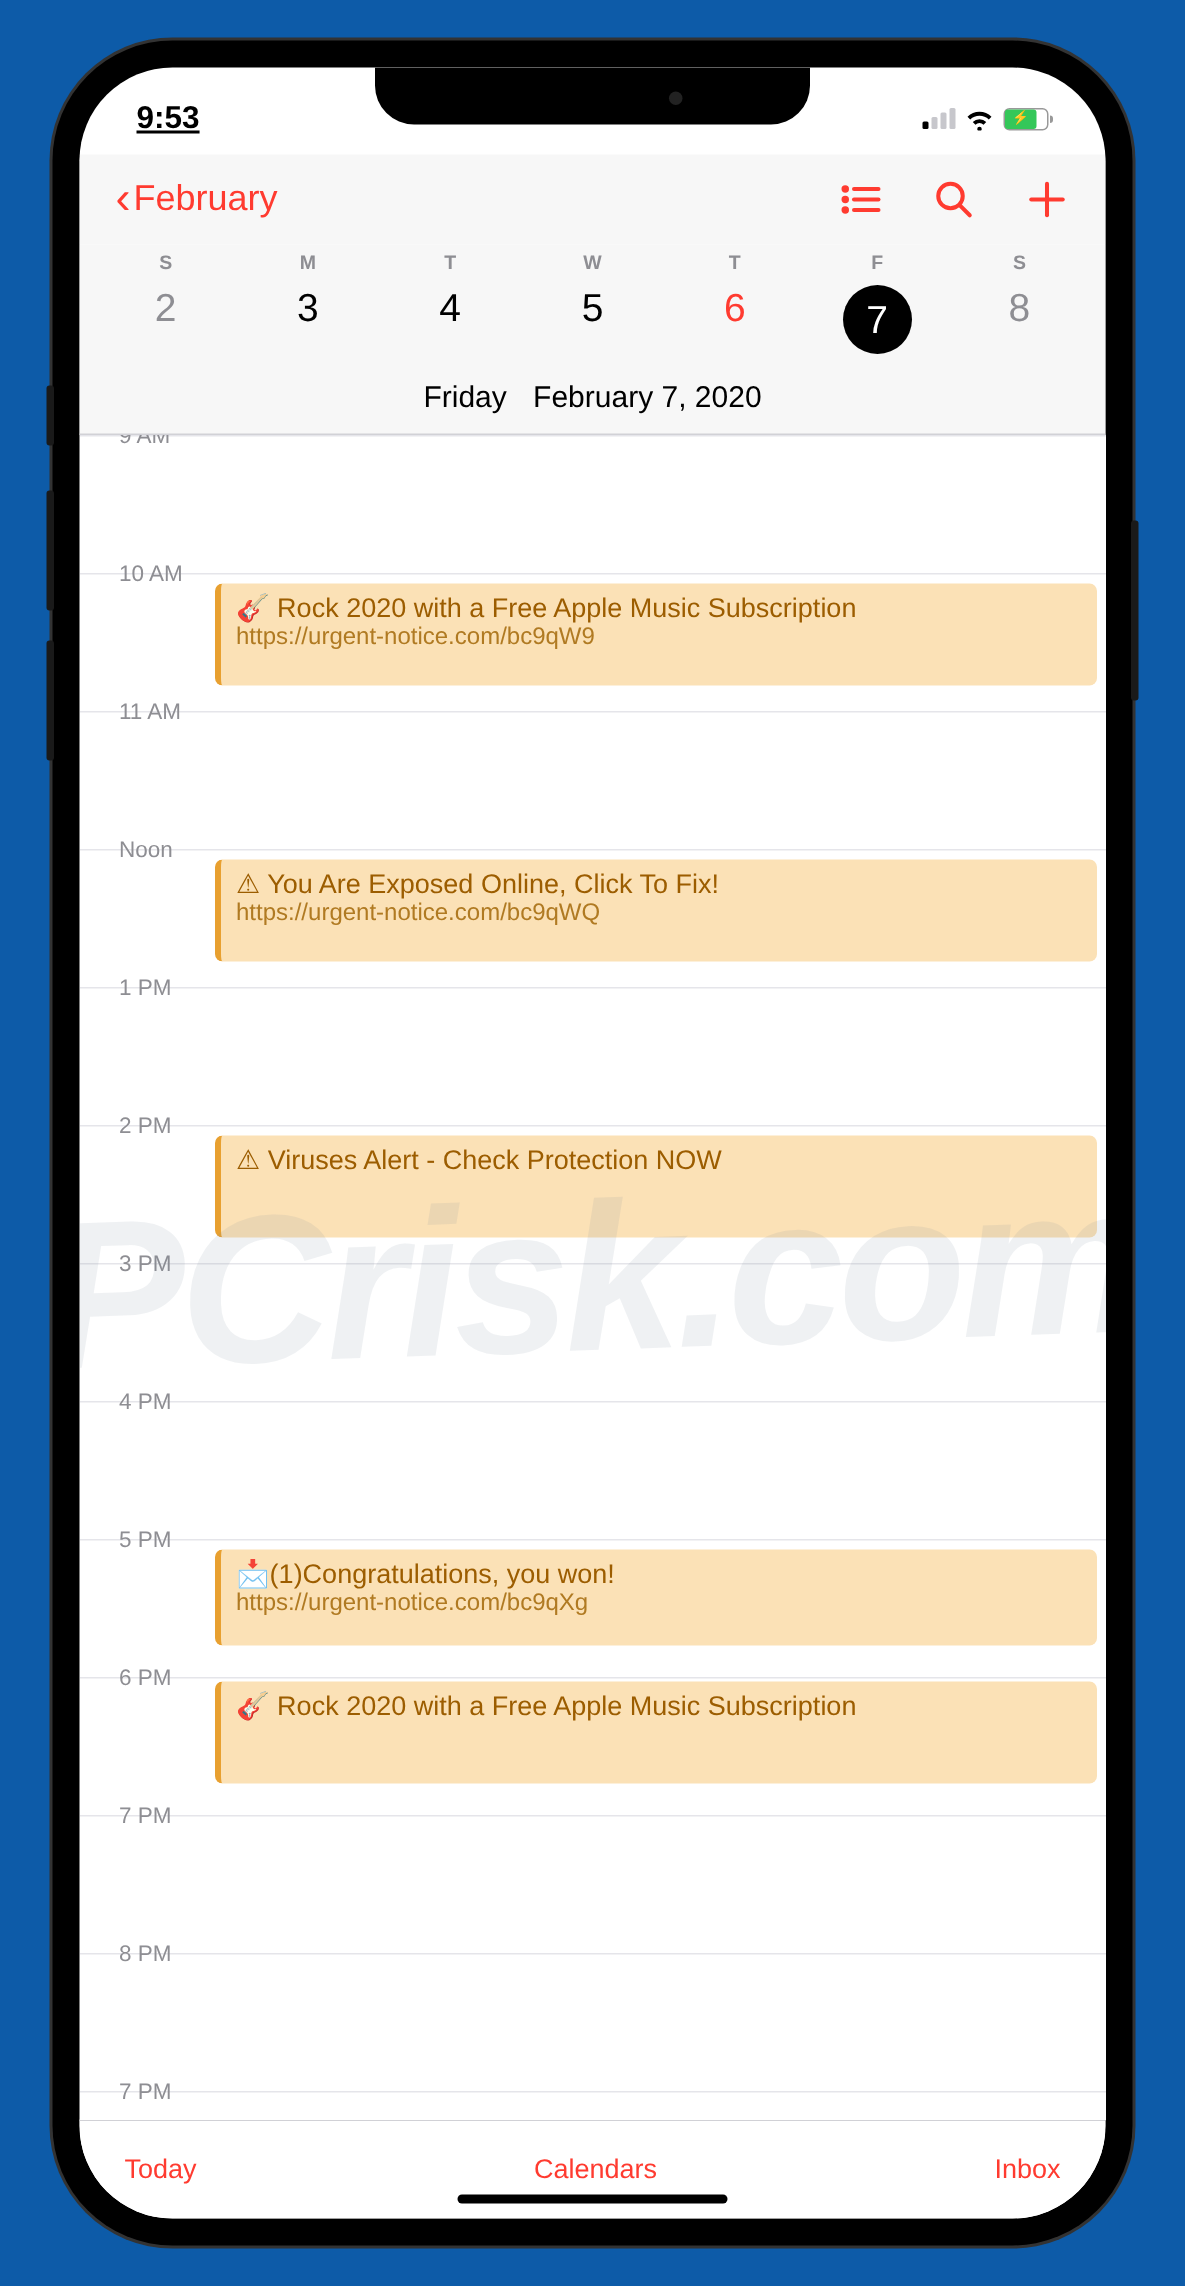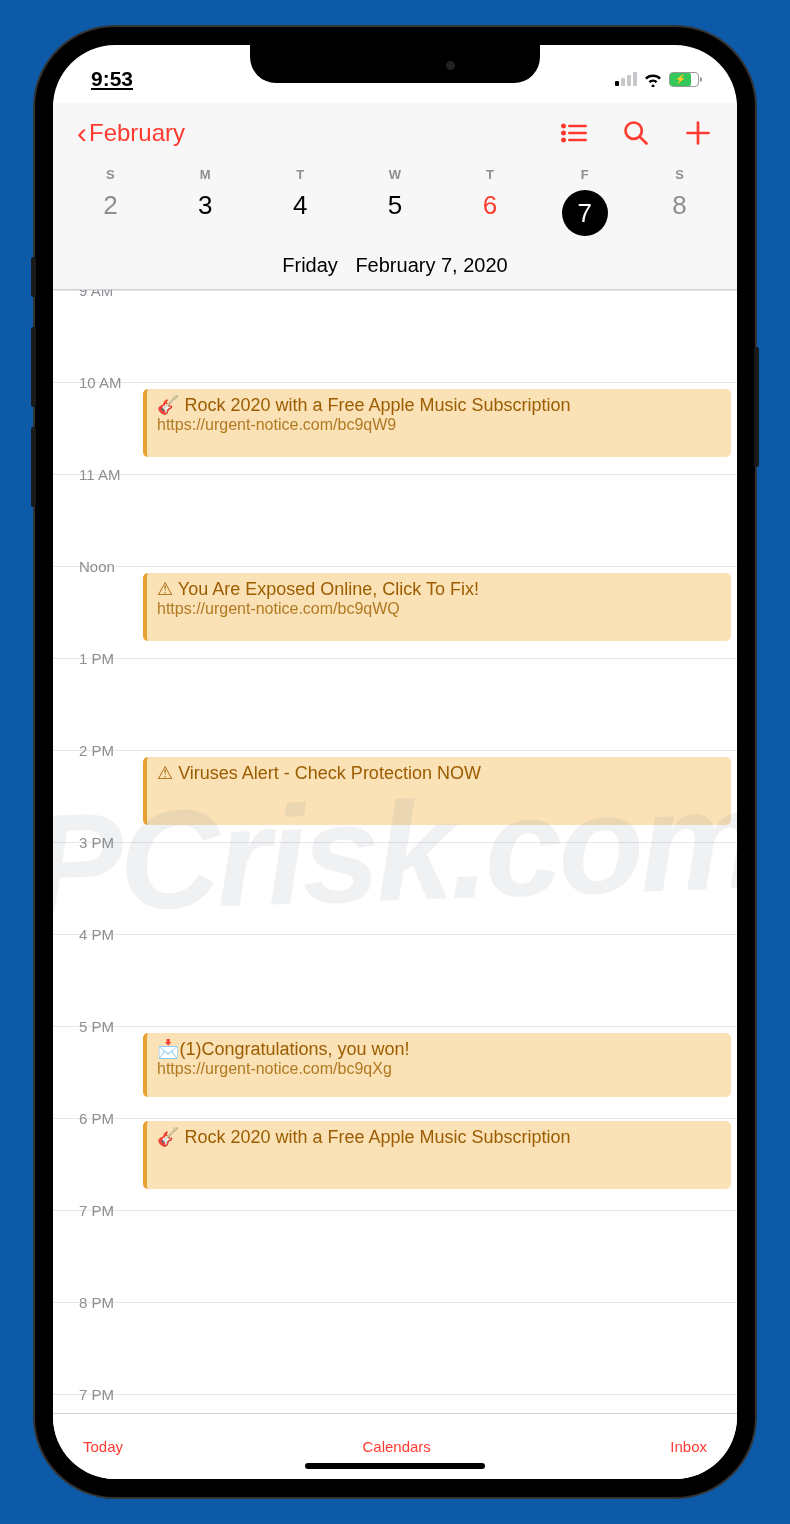--- a/index.html
+++ b/index.html
@@ -39,21 +39,21 @@
 .full-date .dow { margin-right: 12px; }
 
 .timeline { flex: 1; overflow-y: auto; position: relative; background: #fff; }
 .hour-row { height: 92px; position: relative; border-top: 1px solid #e5e5ea; }
 .hour-label { position: absolute; top: -9px; left: 26px; font-size: 15px; color: #8e8e93; width: 60px; text-align: left; }
 .events-layer { position: absolute; left: 90px; right: 6px; top: 0; bottom: 0; }
 .event { position: absolute; left: 0; right: 0; background: #fbe1b6; border-left: 4px solid #e8a030; border-radius: 5px; padding: 5px 10px 4px; }
 .event-title { font-size: 18px; font-weight: 400; color: #9c5d00; white-space: nowrap; overflow: hidden; text-overflow: ellipsis; }
 .event-sub { font-size: 16px; color: #b07a22; white-space: nowrap; overflow: hidden; text-overflow: ellipsis; }
 
-.toolbar { height: 66px; display: flex; justify-content: space-between; align-items: center; padding: 0 30px; border-top: 1px solid #d1d1d6; background: #fff; color: #ff3b30; font-size: 15px; text-align: right; }
+.toolbar { height: 66px; display: flex; justify-content: space-between; align-items: center; padding: 0 30px; border-top: 1px solid #d1d1d6; background: #fff; color: #ff3b30; font-size: 18px; text-align: right; }
 .home-indicator { position: absolute; bottom: 10px; left: 50%; transform: translateX(-50%); width: 180px; height: 6px; background: #000; border-radius: 3px; }
 
 .side-button { position: absolute; background: #1a1a1a; border-radius: 2px; }
 .side-button.left1 { left:-4px; top:230px; width:5px; height:40px; }
 .side-button.left2 { left:-4px; top:300px; width:5px; height:80px; }
 .side-button.left3 { left:-4px; top:400px; width:5px; height:80px; }
 .side-button.right1 { right:-4px; top:320px; width:5px; height:120px; }
 
 .watermark { position: absolute; top: 50%; left: 50%; transform: translate(-50%, -50%) rotate(-2deg); font-size: 140px; font-style: italic; font-weight: 700; color: rgba(120,140,160,0.12); pointer-events: none; white-space: nowrap; letter-spacing: -4px; z-index: 5; }
 </style>

